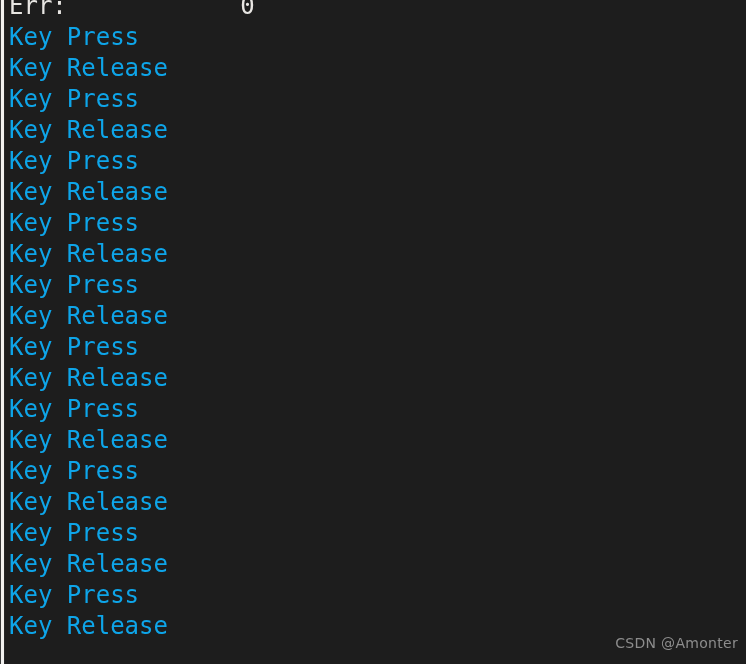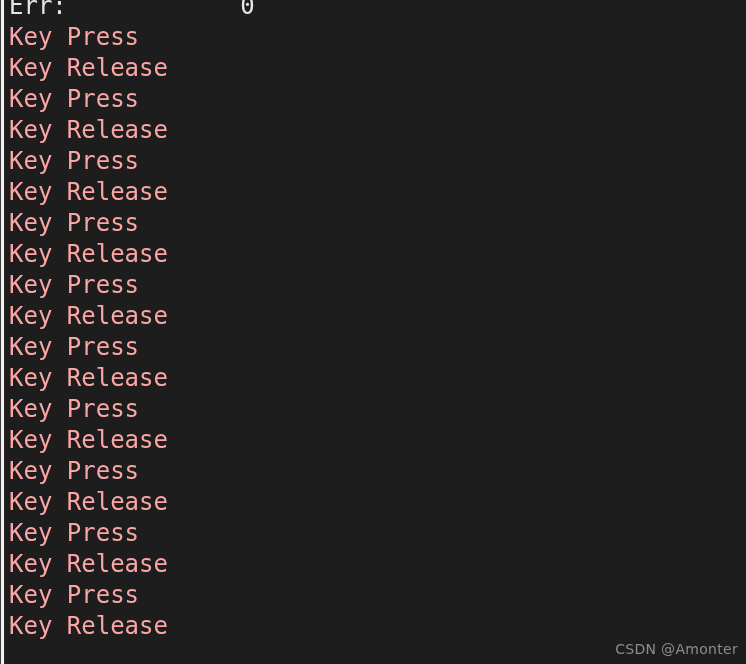--- a/index.html
+++ b/index.html
@@ -69,26 +69,26 @@
     position: absolute;
     left: 0;
     top: -9px;
     line-height: 31px;
     height: 31px;
     white-space: pre;
   }
 
   #line-prompt { color: #f2f1ef; }
 
-  .key-event { color: #fca5a5; }
+  .key-event { color: #0ea5e9; }
 
   #csdn-watermark {
     position: absolute;
     right: 8px;
-    bottom: 7px;
+    bottom: 13px;
     font-family: "DejaVu Sans", "Liberation Sans", sans-serif;
     font-size: 14px;
     color: #8d8d8d;
     letter-spacing: 0.3px;
     white-space: nowrap;
     z-index: 9;
   }
 </style>
 </head>
 <body>

